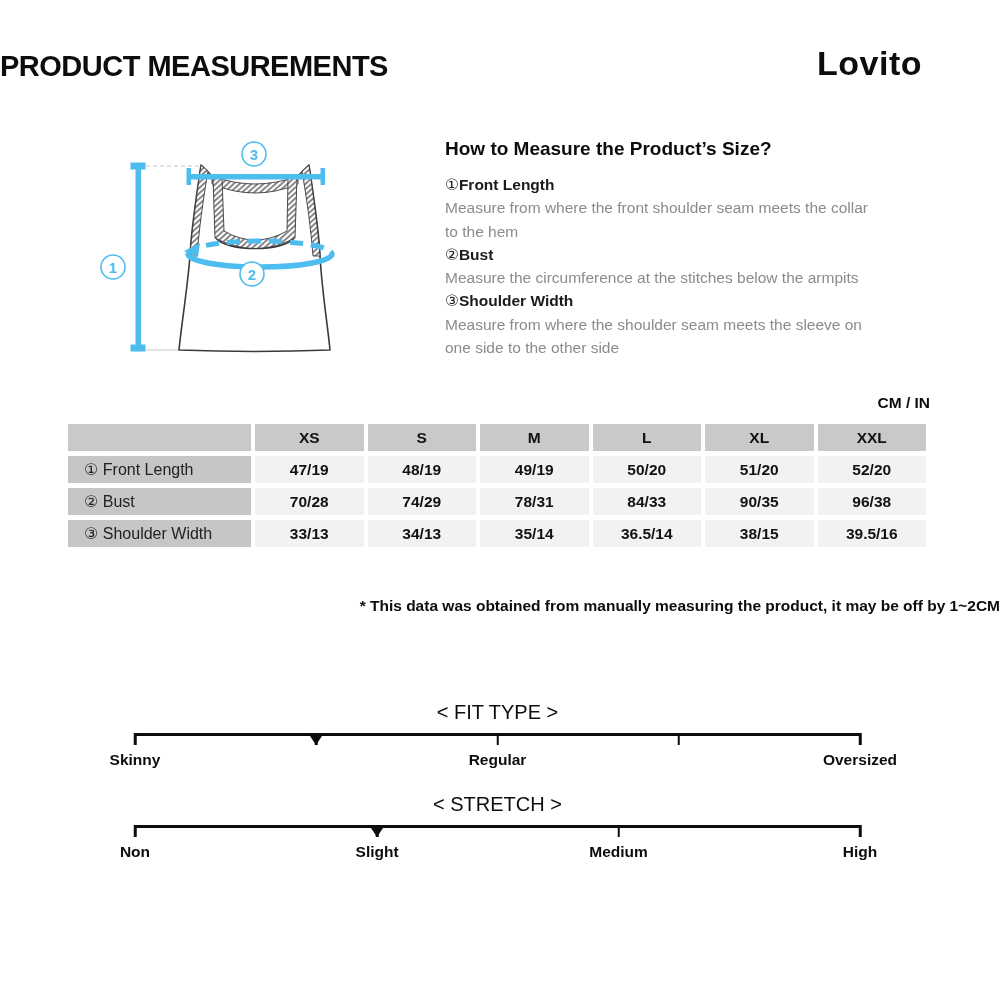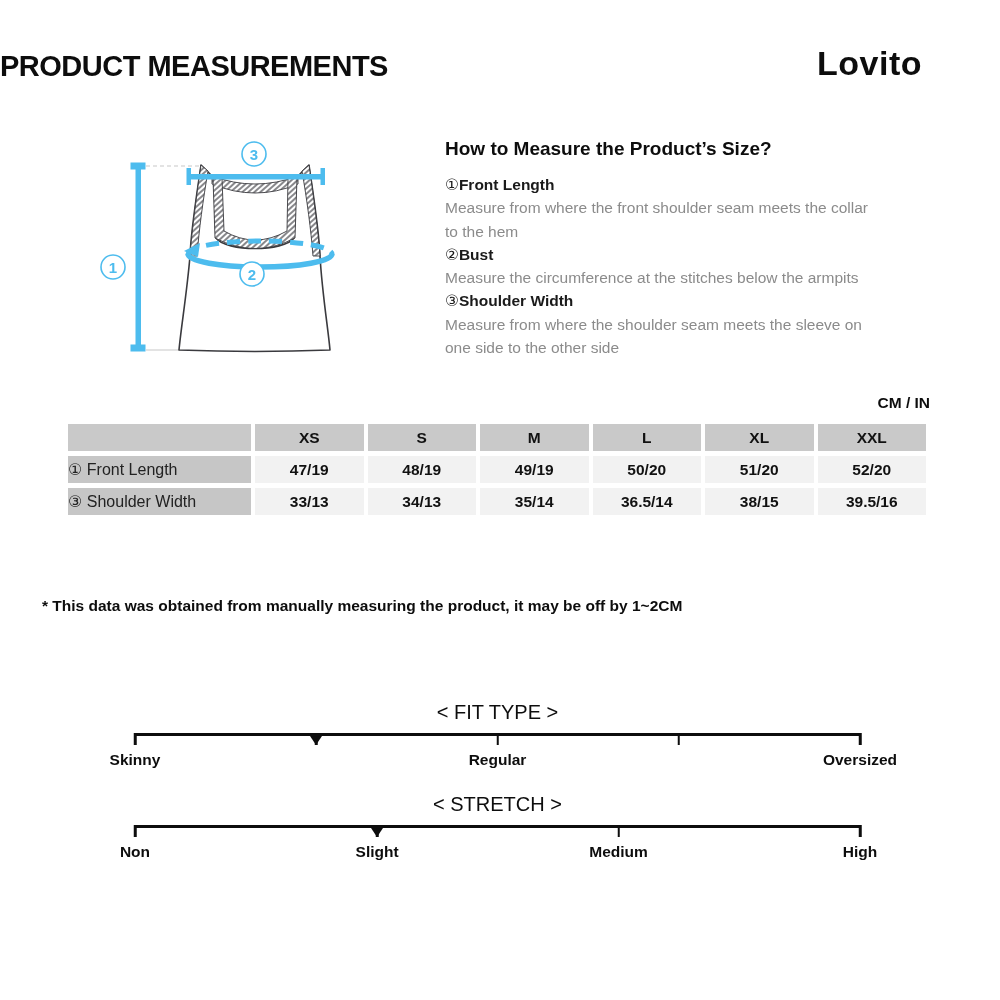--- a/index.html
+++ b/index.html
@@ -29,26 +29,26 @@
   .units{position:absolute;top:394px;right:70px;font-size:15.5px;font-weight:800;color:#0d0d0d;}
   
   table.meas{
     position:absolute;left:64px;top:419px;width:866px;
     border-collapse:separate;border-spacing:4px 5px;table-layout:fixed;
   }
   table.meas th,table.meas td{height:27px;padding:0;}
   table.meas thead th{background:#c9c9c9;font-weight:700;font-size:15.5px;color:#111;text-align:center;}
   table.meas tbody th{
     background:#c6c6c6;font-weight:400;font-size:16px;color:#222;
-    text-align:left;
+    text-align:left;padding-left:16px;
   }
   table.meas tbody td{background:#f2f2f2;font-weight:700;font-size:15.5px;color:#111;text-align:center;}
   
-  .footnote{position:absolute;top:597px;left:0;right:0;text-align:left;
-    font-size:15.5px;font-weight:700;color:#0d0d0d;padding-left:42px;}
+  .footnote{position:absolute;top:597px;left:0;right:0;text-align:right;
+    font-size:15.5px;font-weight:700;color:#0d0d0d;}
   
   .scale{position:absolute;left:135px;width:725px;}
   .scale-title{text-align:center;font-size:20px;font-weight:400;color:#0d0d0d;margin-bottom:9px;}
   .scale-bar{position:relative;height:13px;}
   .scale-line{position:absolute;left:0;right:0;top:0;height:2.5px;background:#0d0d0d;}
   .scale-tick{position:absolute;top:0;width:2.5px;height:12px;background:#0d0d0d;transform:translateX(-50%);}
   .scale-marker{position:absolute;top:0;width:0;height:0;transform:translateX(-50%);
     border-left:8px solid transparent;border-right:8px solid transparent;border-top:12px solid #0d0d0d;}
   .scale-labels{position:relative;height:20px;margin-top:5px;}
   .scale-label{position:absolute;top:0;transform:translateX(-50%);white-space:nowrap;
@@ -170,20 +170,29 @@
       <tr>
         <th>① Front Length</th>
         <td>47/19</td>
         <td>48/19</td>
         <td>49/19</td>
         <td>50/20</td>
         <td>51/20</td>
         <td>52/20</td>
       </tr>
       <tr>
+        <th>② Bust</th>
+        <td>70/28</td>
+        <td>74/29</td>
+        <td>78/31</td>
+        <td>84/33</td>
+        <td>90/35</td>
+        <td>96/38</td>
+      </tr>
+      <tr>
         <th>③ Shoulder Width</th>
         <td>33/13</td>
         <td>34/13</td>
         <td>35/14</td>
         <td>36.5/14</td>
         <td>38/15</td>
         <td>39.5/16</td>
       </tr>
     </tbody>
 </table>

